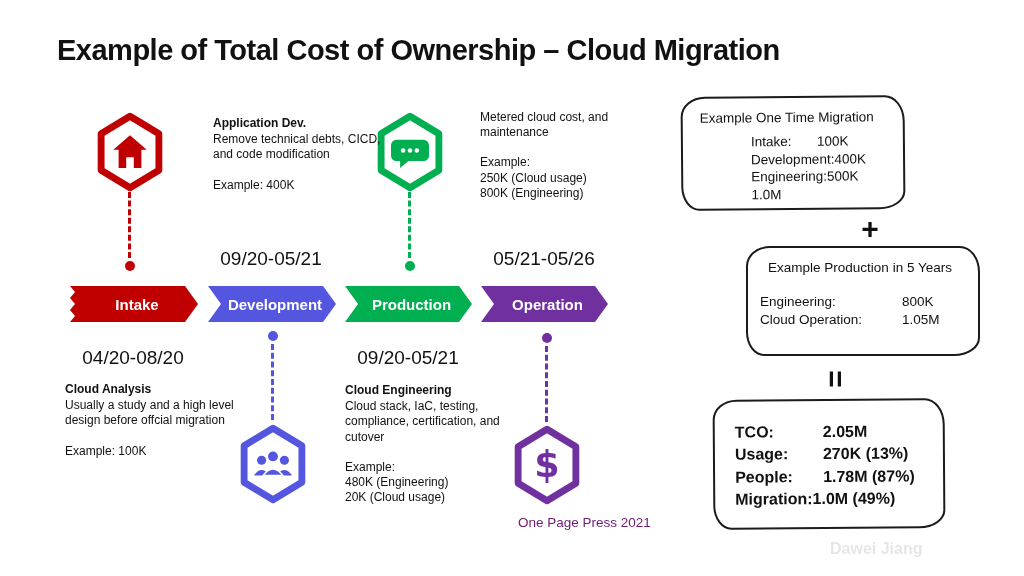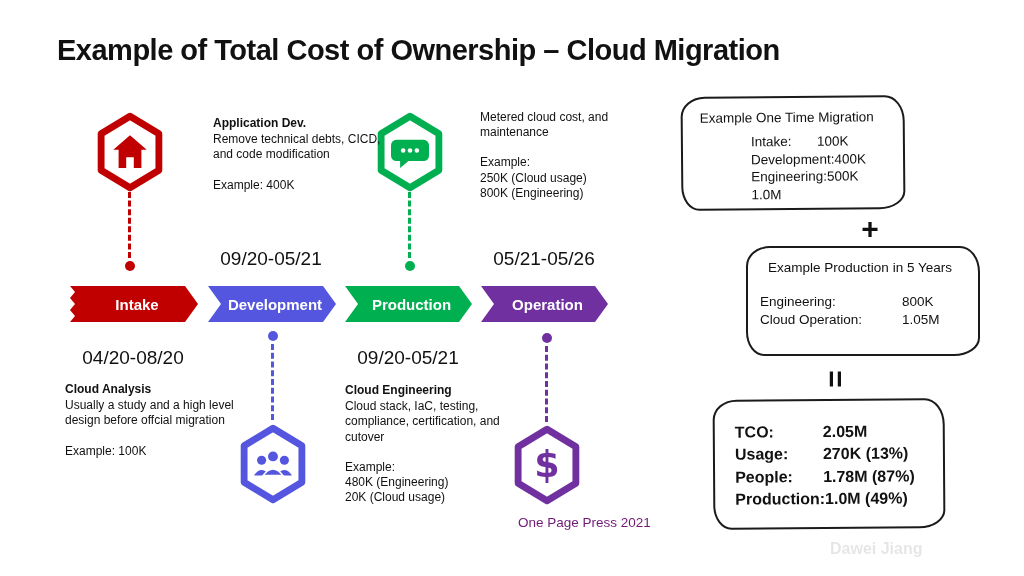--- a/index.html
+++ b/index.html
@@ -200,21 +200,21 @@
     </div>
     <div class="crow">
       <span class="clabel">Usage:</span>
       <span class="cvalue">270K (13%)</span>
     </div>
     <div class="crow">
       <span class="clabel">People:</span>
       <span class="cvalue">1.78M (87%)</span>
     </div>
     <div class="crow">
-      <span class="clabel" style="flex:0 0 auto;">Production:</span>
+      <span class="clabel" style="flex:0 0 auto;">Migration:</span>
       <span class="cvalue">1.0M (49%)</span>
     </div>
   </div>
 
   <div class="abs" id="footer-credit" style="left:518px; top:515px;">One Page Press 2021</div>
   <div class="abs" id="watermark" style="left:830px; top:540px;">Dawei Jiang</div>
 
 </div>
 
 </body></html>

